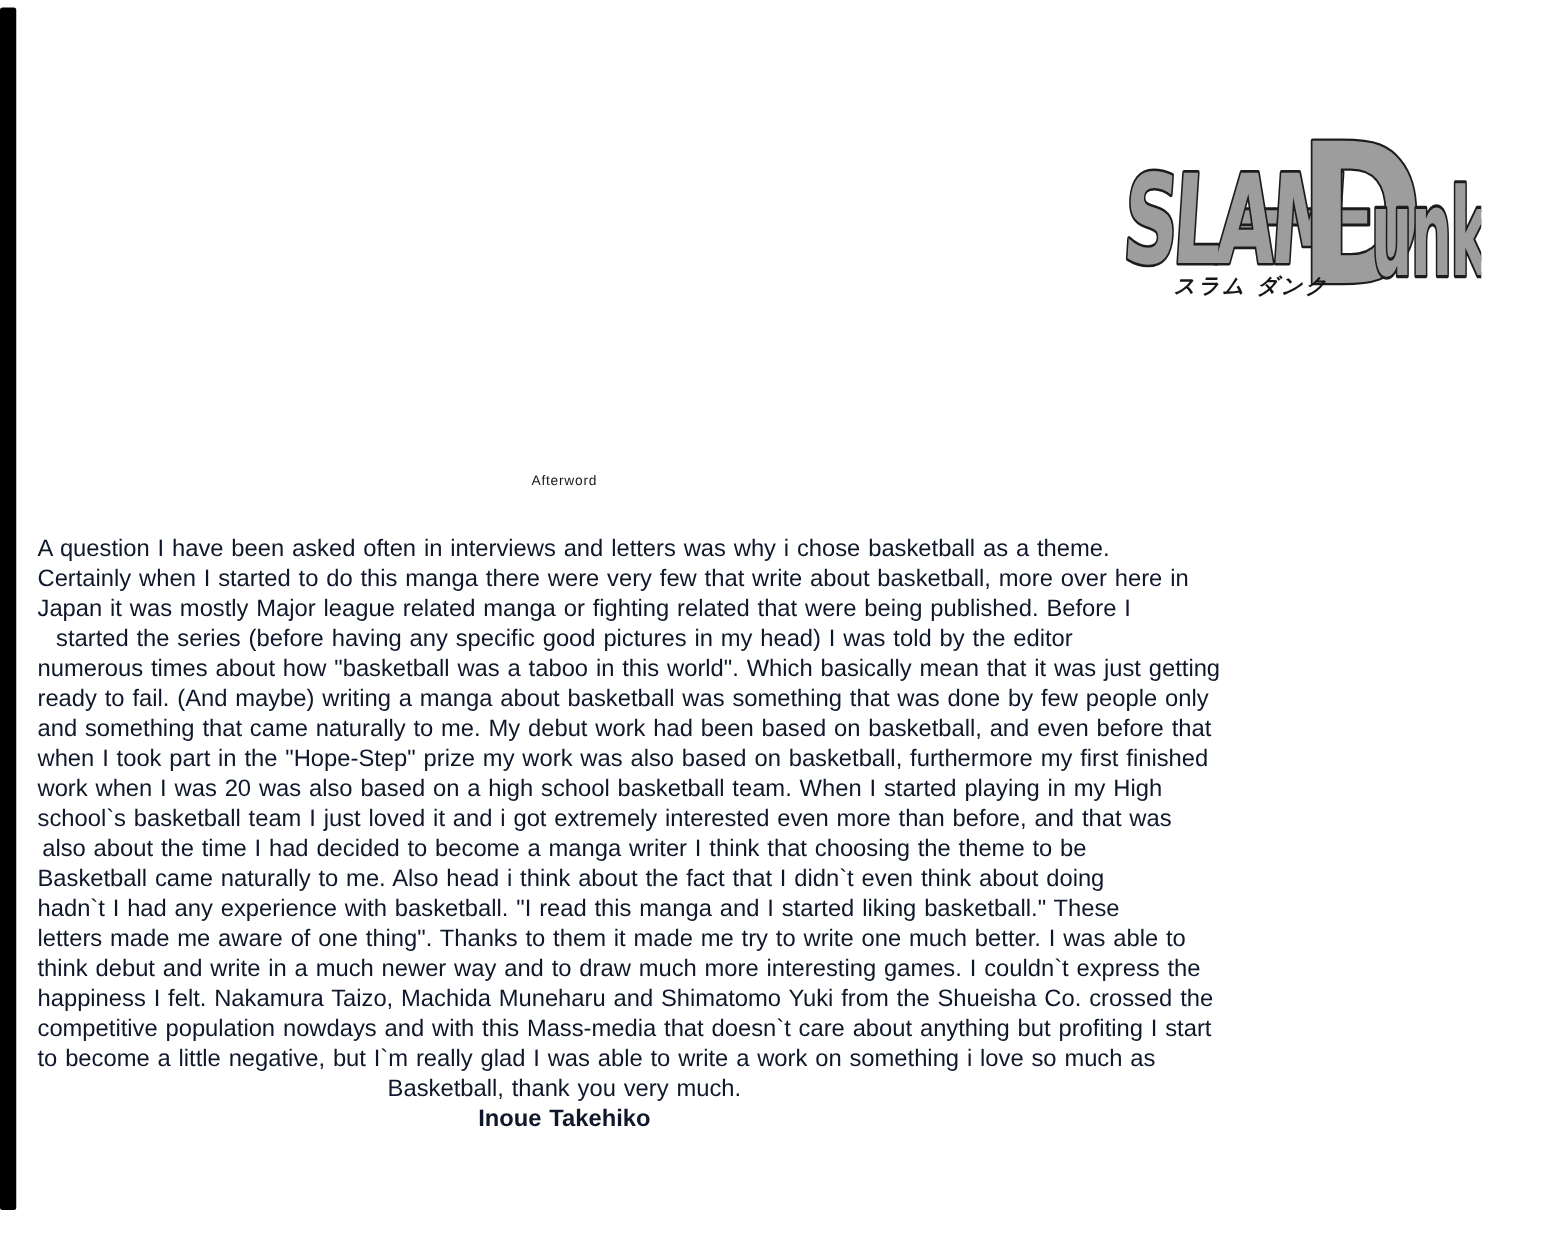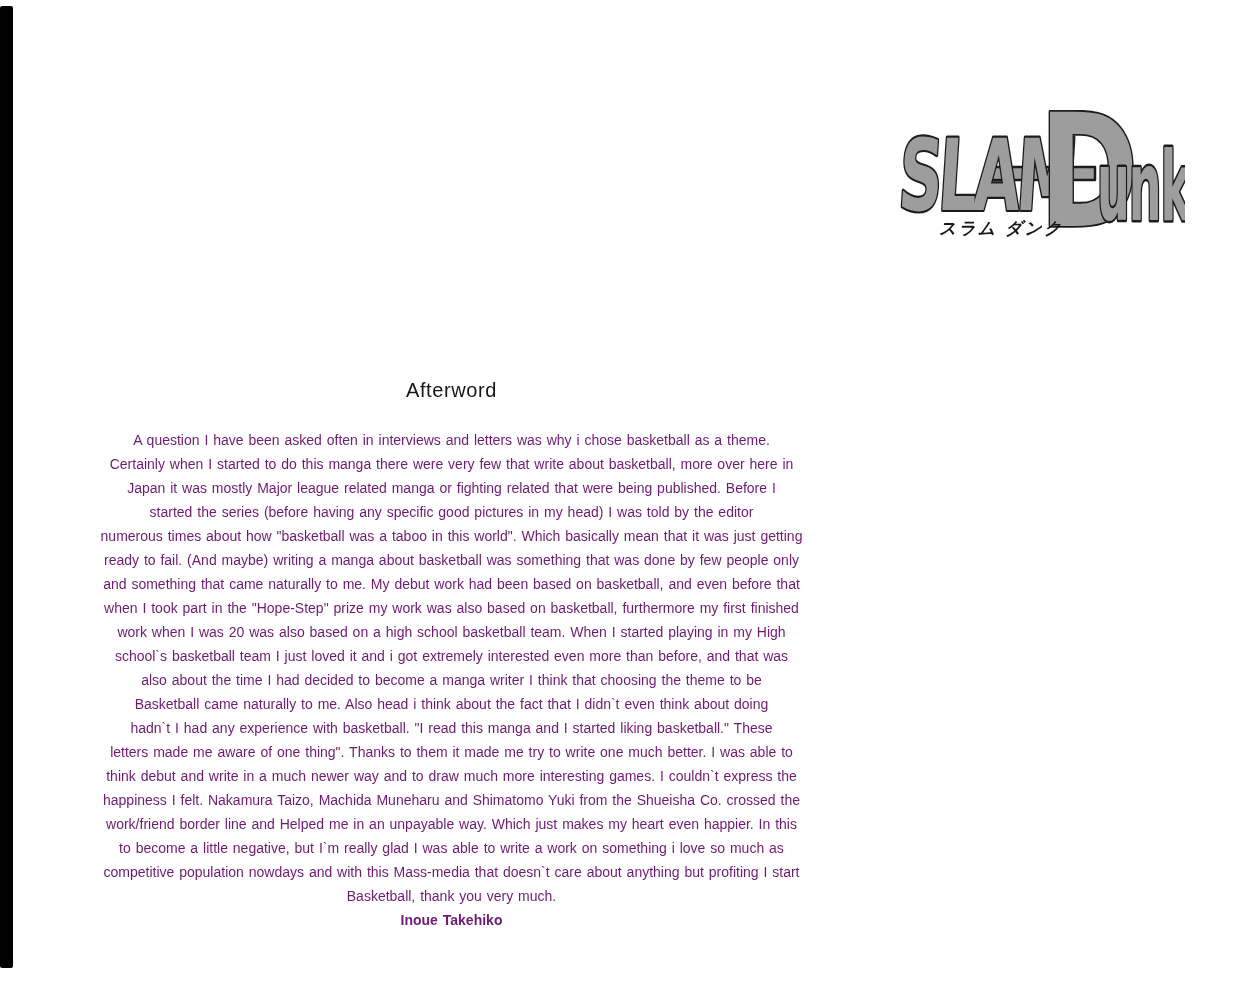--- a/index.html
+++ b/index.html
@@ -20,34 +20,34 @@
   .logo-wrap {
     position: absolute;
     left: 893px; top: 110px;
     width: 292px; height: 130px;
   }
   .afterword-title {
     position: absolute;
     left: 30px; top: 379px;
     width: 843px;
     text-align: center;
-    font-size: 20px;
+    font-size: 11px;
     letter-spacing: 0.6px;
     color: #161616;
     white-space: nowrap;
   }
   .body-block {
     position: absolute;
     left: 30px; top: 428px;
     width: 843px;
     text-align: center;
-    font-size: 14px;
+    font-size: 19px;
     line-height: 24px;
     word-spacing: 1px;
-    color: #701a75;
+    color: #0f172a;
   }
   .body-block .tline { white-space: nowrap; height: 24px; }
   .signature { white-space: nowrap; height: 24px; font-weight: bold; }
   svg text { font-family: "DejaVu Sans", sans-serif; }
 </style>
 </head>
 <body>
 
 <div class="edge-bar"></div>
 
@@ -75,18 +75,17 @@
   <div class="tline">and something that came naturally to me. My debut work had been based on basketball, and even before that</div>
   <div class="tline">when I took part in the "Hope-Step" prize my work was also based on basketball, furthermore my first finished</div>
   <div class="tline">work when I was 20 was also based on a high school basketball team. When I started playing in my High</div>
   <div class="tline">school`s basketball team I just loved it and i got extremely interested even more than before, and that was</div>
   <div class="tline">also about the time I had decided to become a manga writer I think that choosing the theme to be</div>
   <div class="tline">Basketball came naturally to me. Also head i think about the fact that I didn`t even think about doing</div>
   <div class="tline">hadn`t I had any experience with basketball. "I read this manga and I started liking basketball." These</div>
   <div class="tline">letters made me aware of one thing". Thanks to them it made me try to write one much better. I was able to</div>
   <div class="tline">think debut and write in a much newer way and to draw much more interesting games. I couldn`t express the</div>
   <div class="tline">happiness I felt. Nakamura Taizo, Machida Muneharu and Shimatomo Yuki from the Shueisha Co. crossed the</div>
-  <div class="tline">work/friend border line and Helped me in an unpayable way. Which just makes my heart even happier. In this</div>
+  <div class="tline">competitive population nowdays and with this Mass-media that doesn`t care about anything but profiting I start</div>
   <div class="tline">to become a little negative, but I`m really glad I was able to write a work on something i love so much as</div>
-  <div class="tline">competitive population nowdays and with this Mass-media that doesn`t care about anything but profiting I start</div>
   <div class="tline">Basketball, thank you very much.</div>
   <div class="signature">Inoue Takehiko</div>
 </div>
 
 </body></html>

